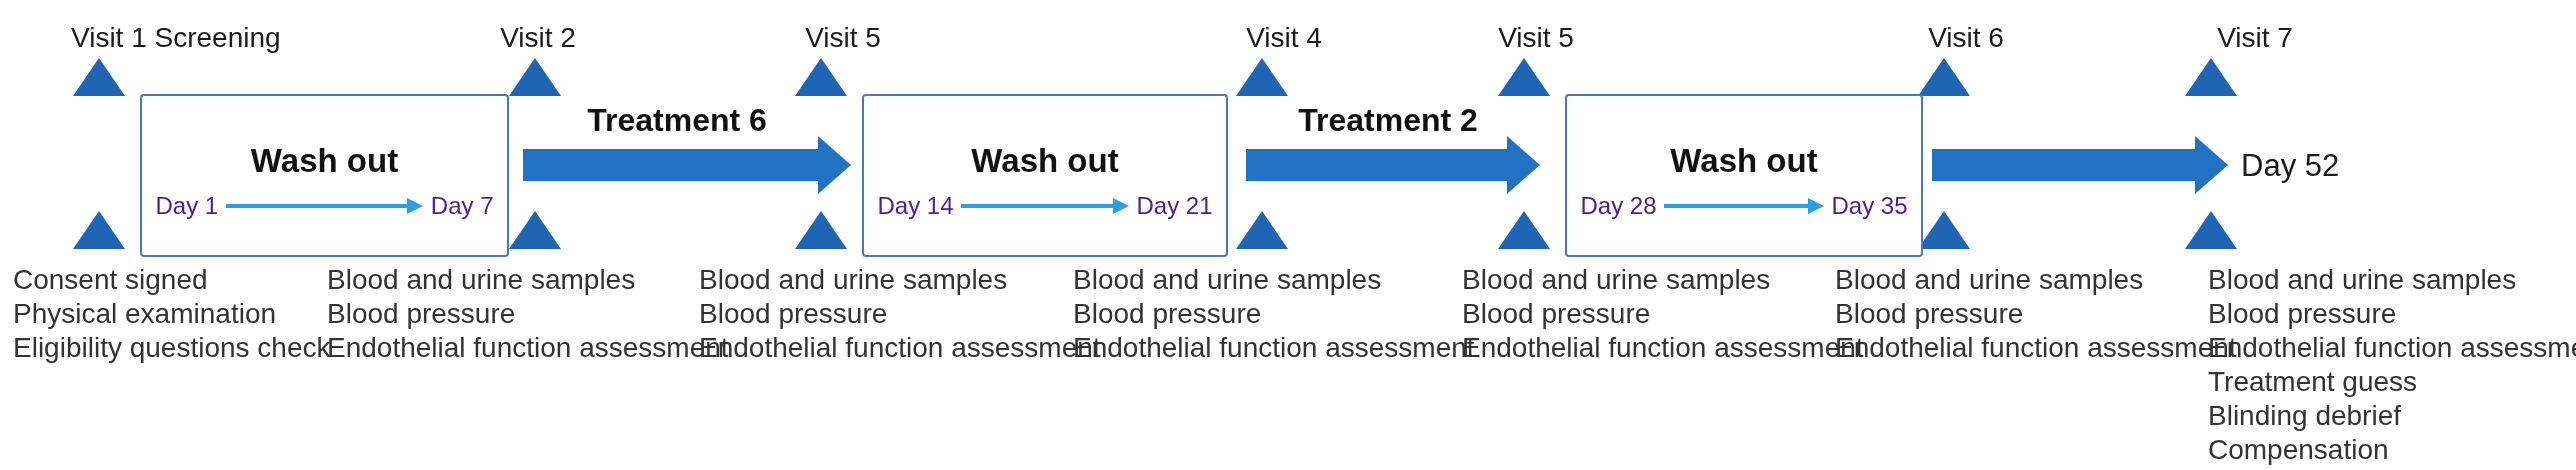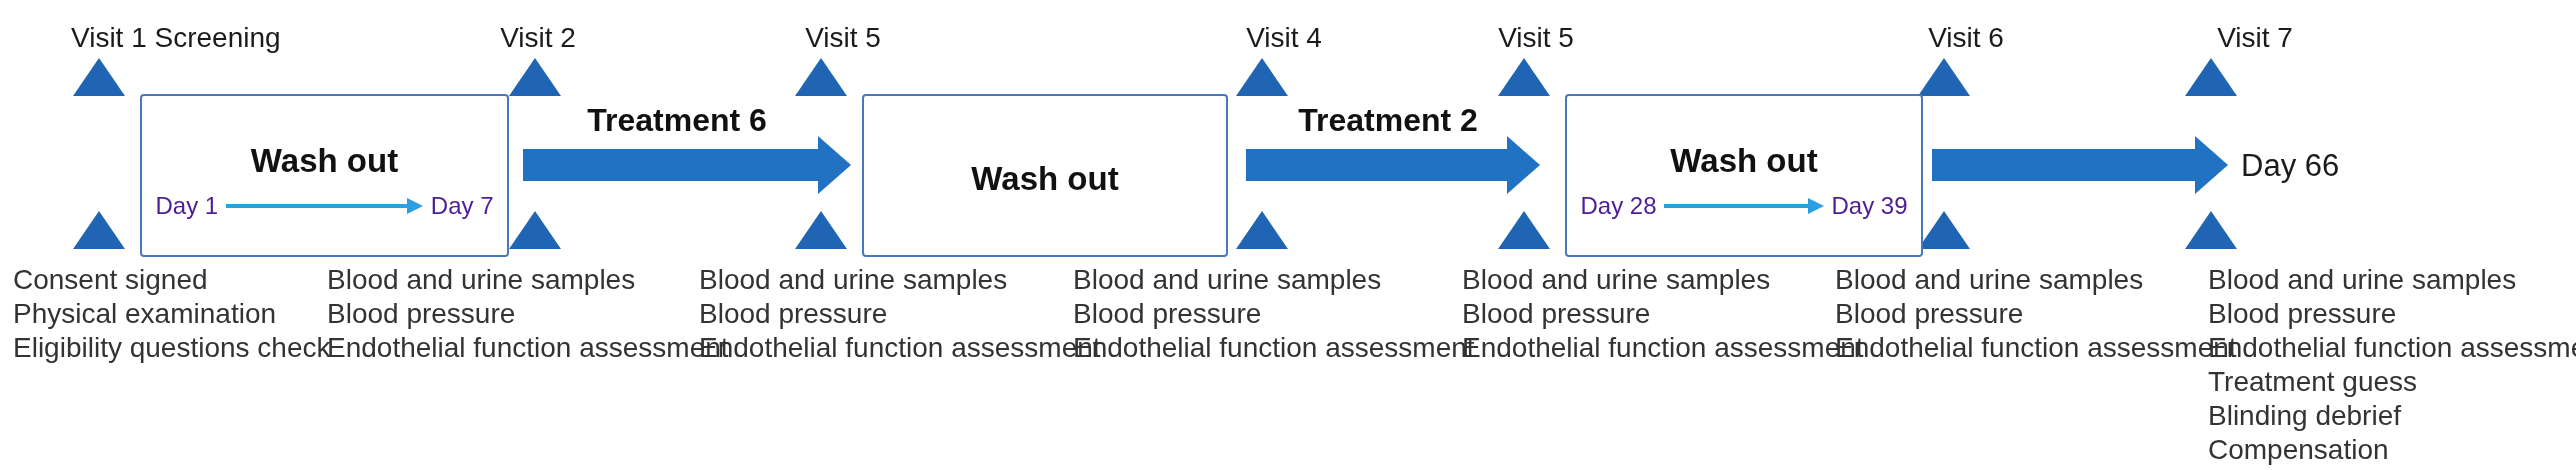--- a/index.html
+++ b/index.html
@@ -201,51 +201,59 @@
       <span class="day-arrow">
           <span class="da-line"></span>
           <span class="da-head"></span>
         </span>
       <span class="day">Day 7</span>
     </div>
   </div>
 
   <div class="washout-box box2">
     <div class="washout-title">Wash out</div>
+    <div class="day-row">
+      <span class="day">Day 14</span>
+      <span class="day-arrow">
+          <span class="da-line"></span>
+          <span class="da-head"></span>
+        </span>
+      <span class="day">Day 21</span>
+    </div>
   </div>
 
   <div class="washout-box box3">
     <div class="washout-title">Wash out</div>
     <div class="day-row">
       <span class="day">Day 28</span>
       <span class="day-arrow">
           <span class="da-line"></span>
           <span class="da-head"></span>
         </span>
-      <span class="day">Day 39</span>
+      <span class="day">Day 35</span>
     </div>
   </div>
 
   <div class="treatment-label tl1">Treatment 6</div>
   <div class="treatment-label tl2">Treatment 2</div>
 
   <div class="treatment-arrow arrow1">
       <span class="ta-body"></span>
       <span class="ta-head"></span>
     </div>
   <div class="treatment-arrow arrow2">
       <span class="ta-body"></span>
       <span class="ta-head"></span>
     </div>
   <div class="treatment-arrow arrow3">
       <span class="ta-body"></span>
       <span class="ta-head"></span>
     </div>
 
-  <div class="end-label">Day 66</div>
+  <div class="end-label">Day 52</div>
 
   <div class="acts c1">
     <div class="act">Consent signed</div>
     <div class="act">Physical examination</div>
     <div class="act">Eligibility questions check</div>
   </div>
 
   <div class="acts c2">
     <div class="act">Blood and urine samples</div>
     <div class="act">Blood pressure</div>

